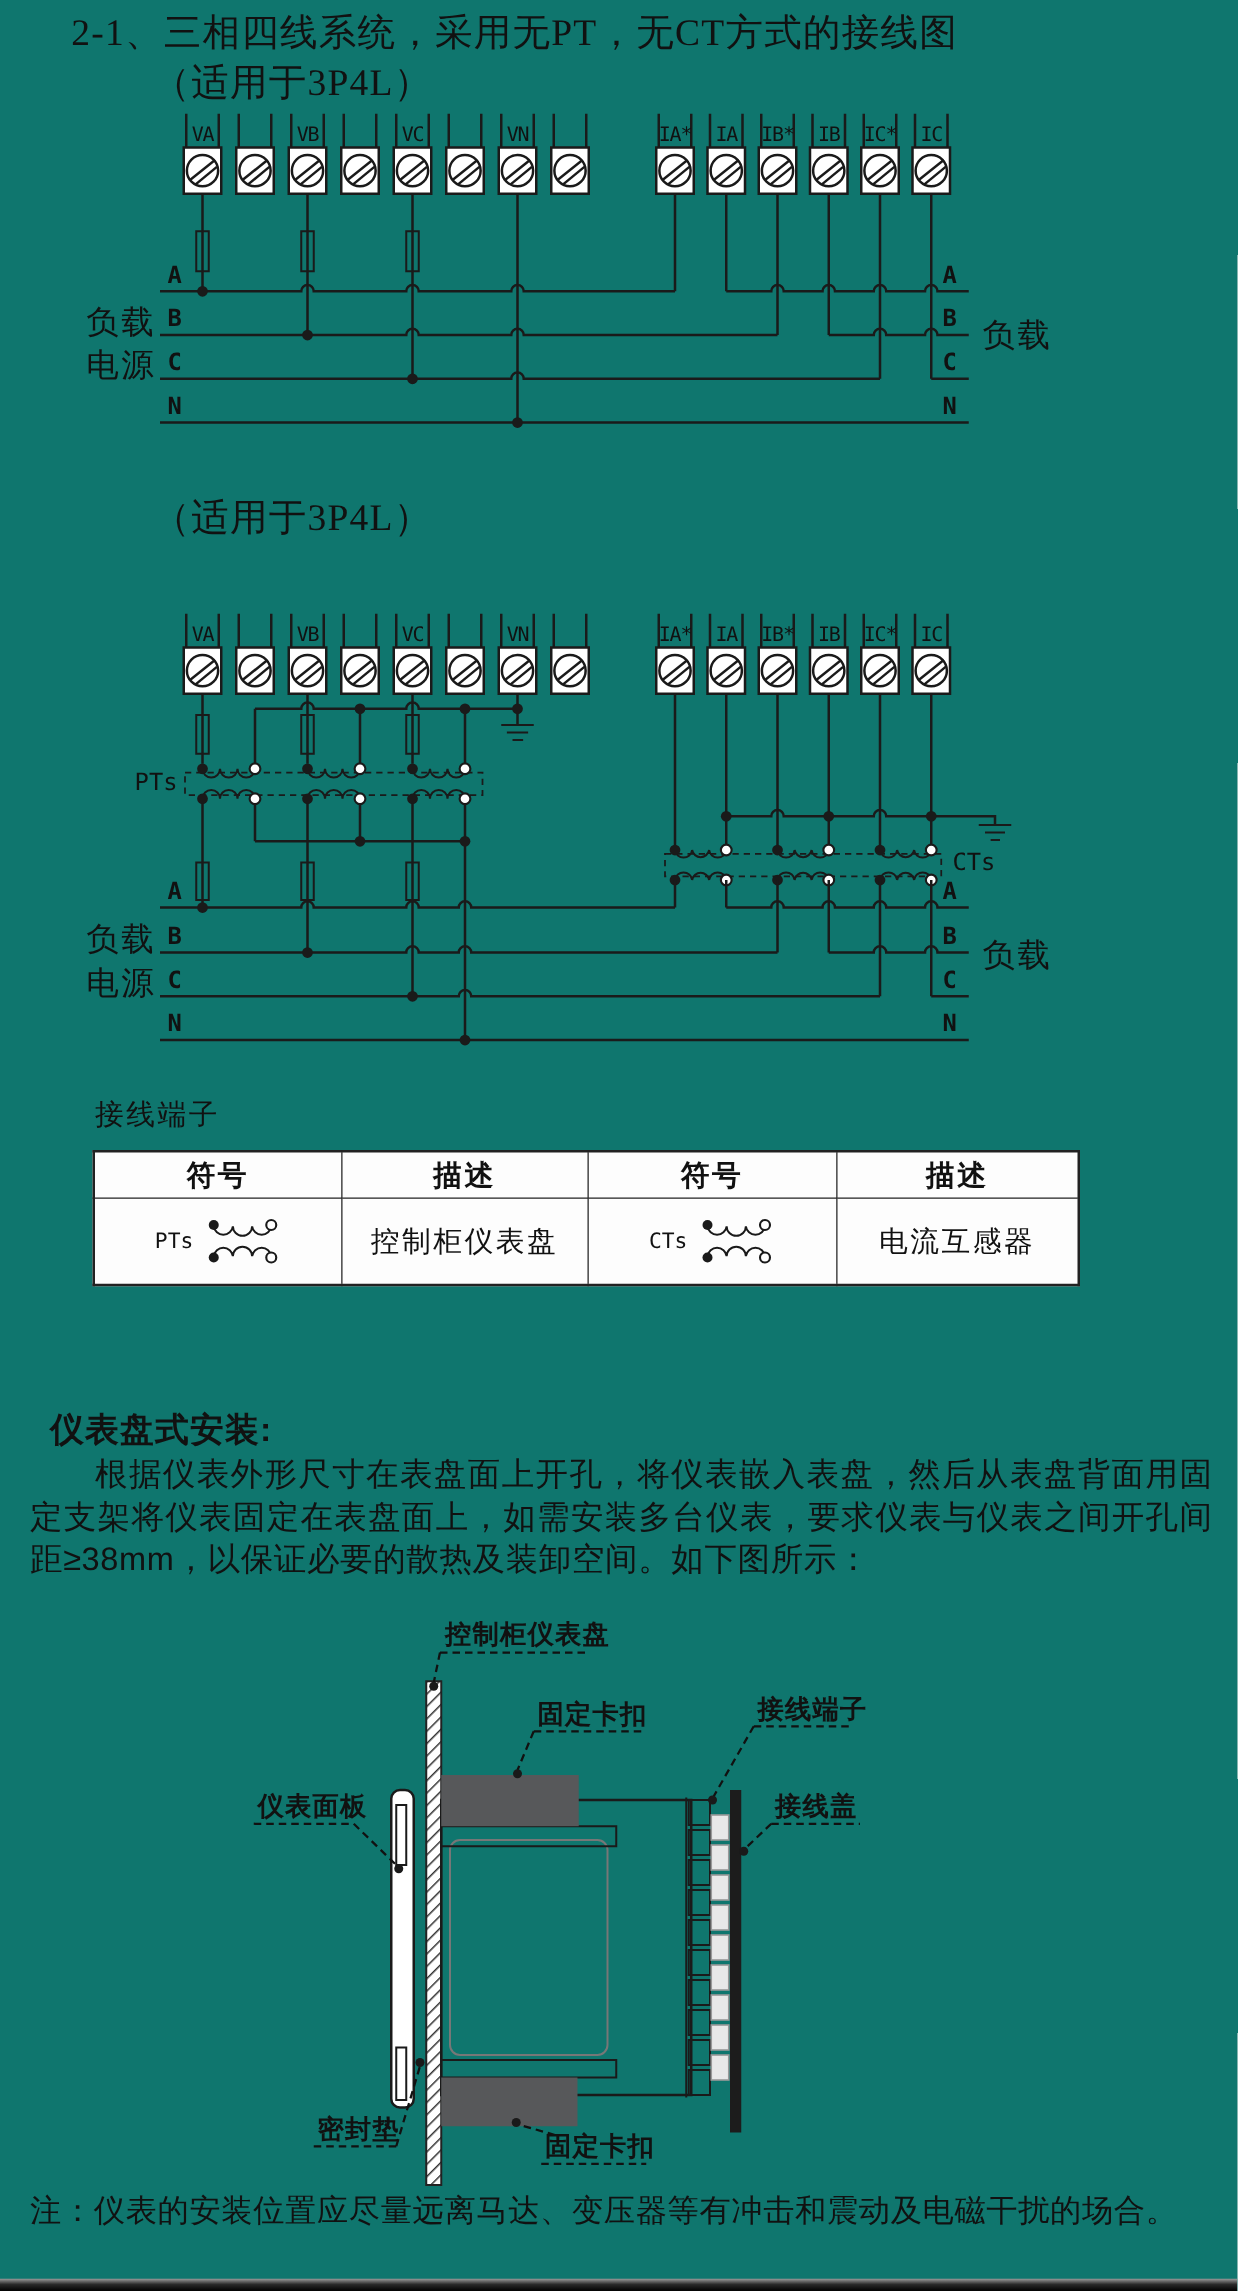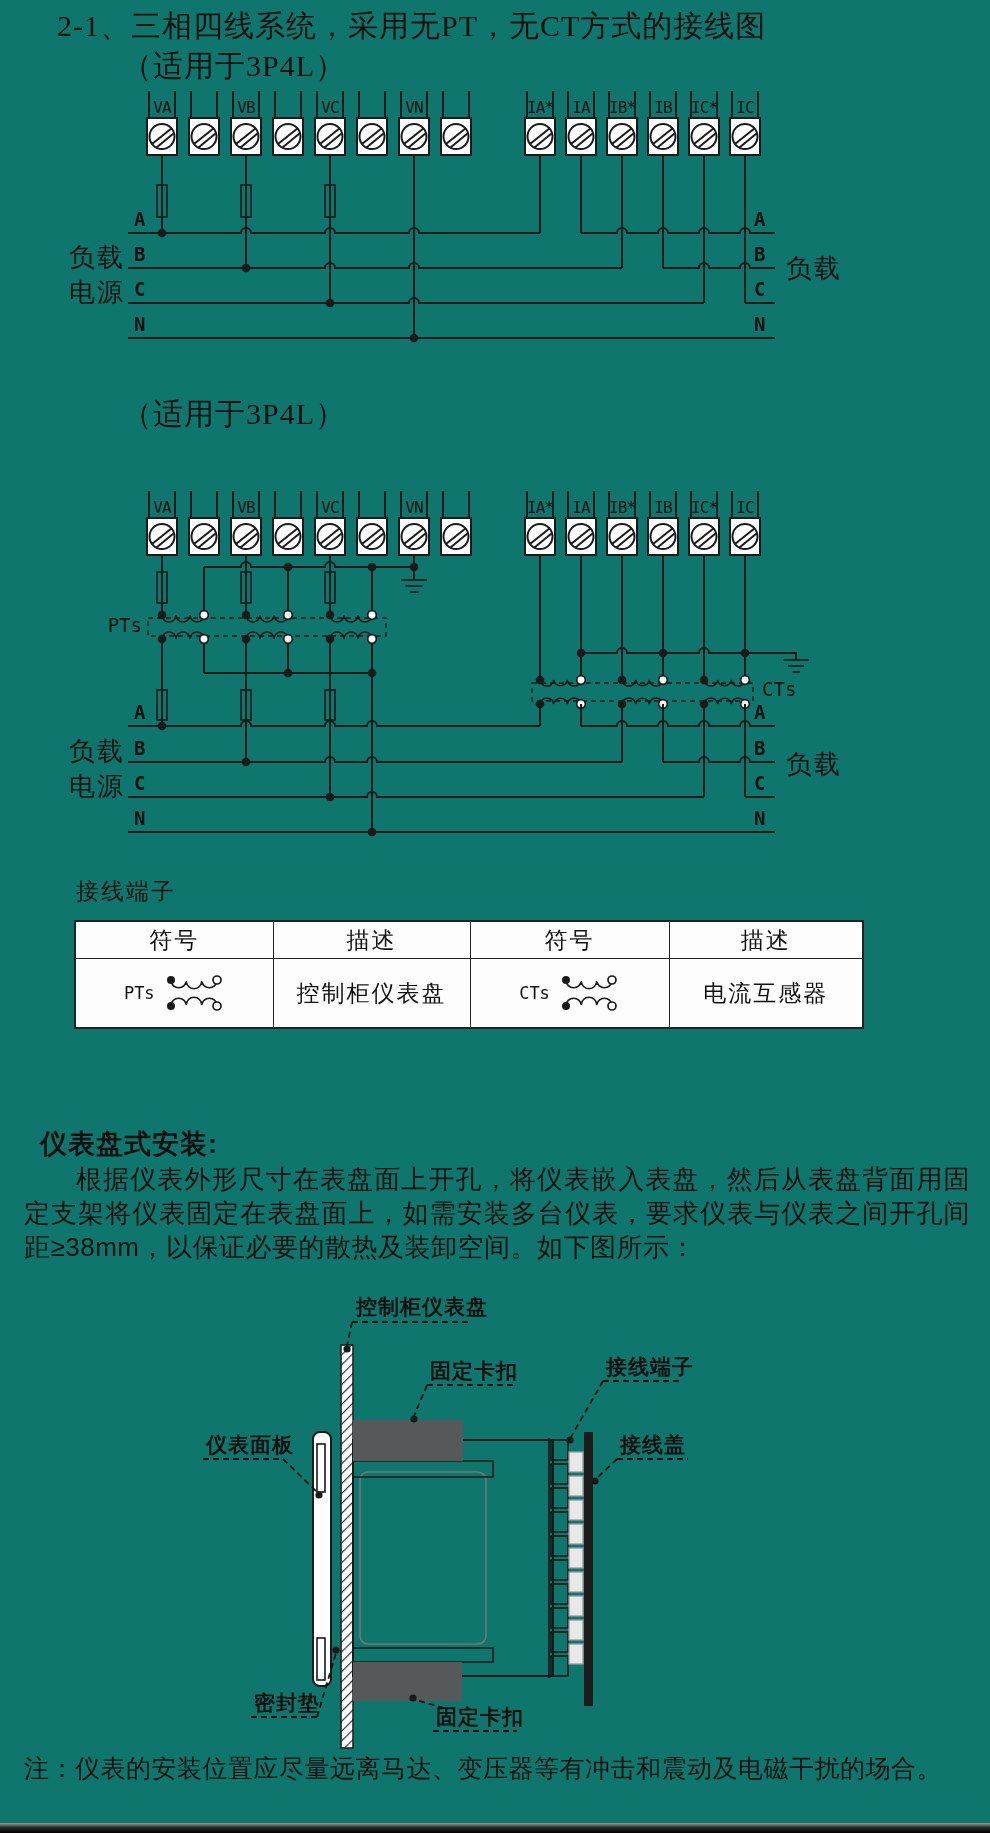--- a/index.html
+++ b/index.html
@@ -23,21 +23,21 @@
   .buslabel{font-family:"DejaVu Sans Mono",monospace;font-size:19px;font-weight:bold;fill:#111;}
   .cnlabel{font-family:"Liberation Serif",serif;font-size:26px;fill:#111;letter-spacing:2px;}
   .ptlabel{font-family:"DejaVu Sans Mono",monospace;font-size:19px;fill:#111;}
   .callout{font-size:21px;font-weight:700;fill:#111;letter-spacing:1px;}
   .ldr{stroke:#111;stroke-width:1.8;fill:none;stroke-dasharray:6 4;}
   
   #symtable{border-collapse:collapse;table-layout:fixed;background:#fdfdfd;}
   #symtable th,#symtable td{border:1.6px solid #222;text-align:center;vertical-align:middle;
       font-family:"Liberation Serif",serif;font-size:23px;letter-spacing:2px;padding:0;}
   #symtable{border:2.5px solid #222;}
-  #symtable th{height:36px;font-weight:400;text-align:center;}
+  #symtable th{height:36px;font-weight:700;text-align:center;}
   .symrow1 td{height:66px;}
   .symrow2 td{height:68px;}
   .symcell{display:flex;align-items:center;justify-content:center;gap:6px;}
   .symtxt{font-family:"DejaVu Sans Mono",monospace;font-size:17px;letter-spacing:0;}
   #bottombar{background:linear-gradient(to bottom,#9a9a9a 0%,#2a2a2a 45%,#000 100%);}
 </style>
 </head>
 <body>
 
 <div id="page">

